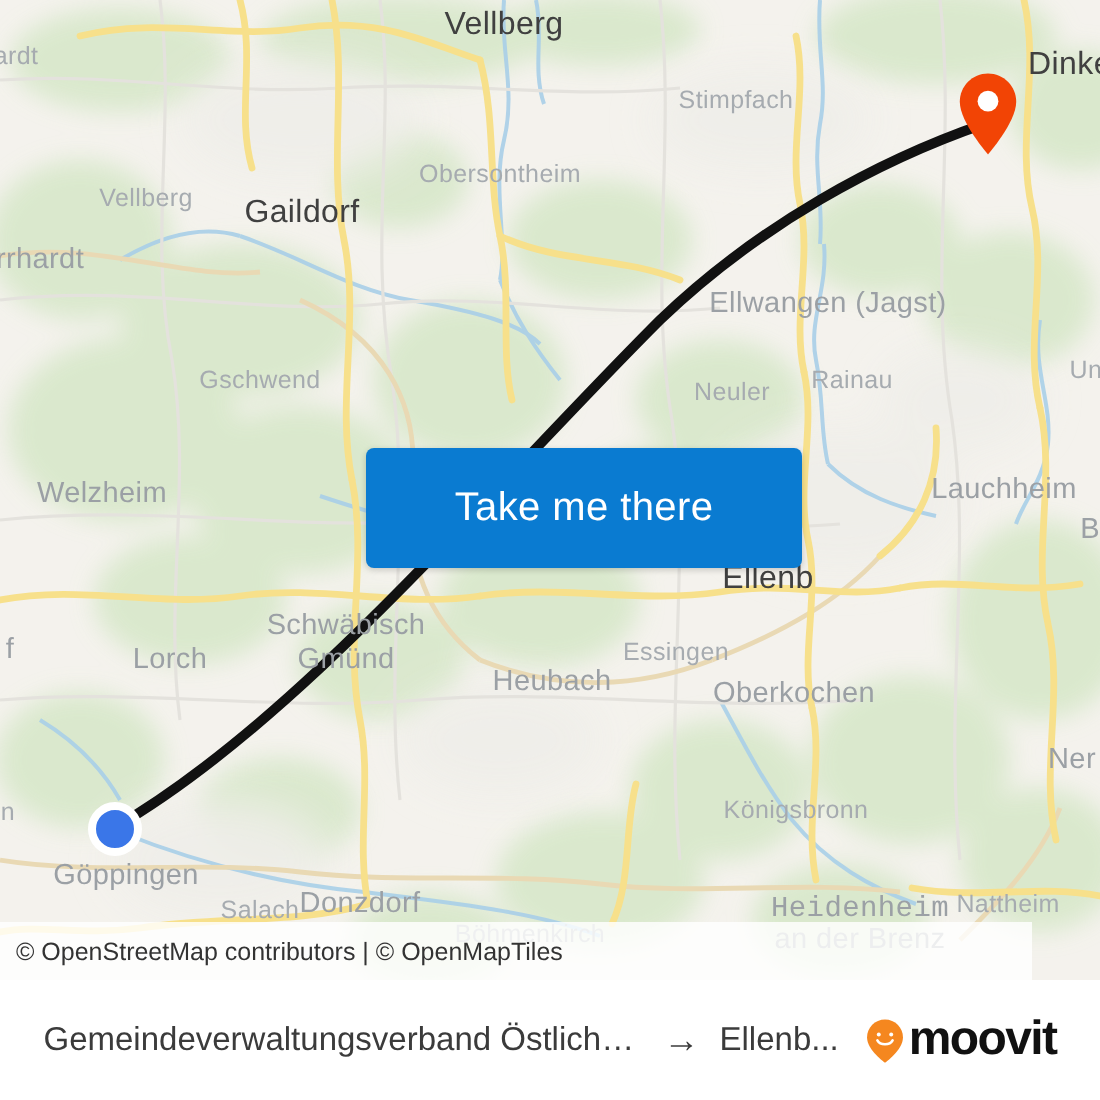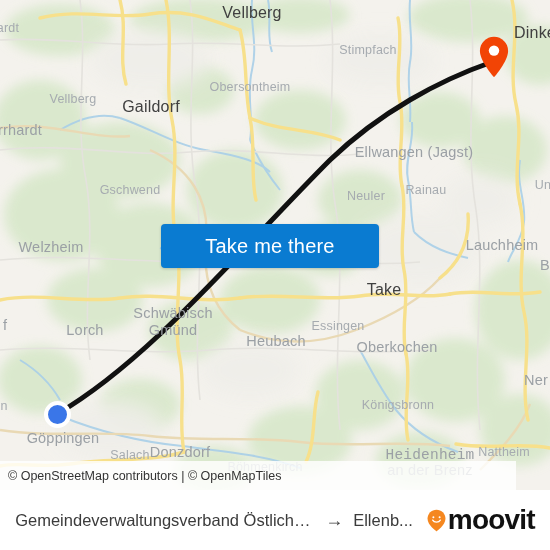--- a/index.html
+++ b/index.html
@@ -66,24 +66,24 @@
   }
   .attribution span {
     font-size: 12.5px;
     color: #333333;
     white-space: nowrap;
   }
 
   
   .cta-button {
     position: absolute;
-    left: 161px;
+    left: 183px;
     top: 224px;
     width: 218px;
-    height: 44px;
+    height: 60px;
     background: #0a7bd1;
     border-radius: 4px;
     border: none;
     color: #ffffff;
     font-size: 20px;
     font-family: "Liberation Sans", sans-serif;
     letter-spacing: 0.2px;
     cursor: pointer;
     display: flex;
     align-items: center;
@@ -144,21 +144,21 @@
     flex: none;
   }
   .moovit-logo {
     display: flex;
     align-items: center;
     gap: 2px;
     flex: none;
     margin-left: 4px;
   }
   .moovit-wordmark {
-    font-size: 28px;
+    font-size: 24px;
     font-weight: bold;
     color: #111111;
     letter-spacing: -0.8px;
     line-height: 1;
   }
 </style>
 </head>
 <body>
 
 <div id="app">
@@ -291,21 +291,21 @@
         <div class="place sz-md" style="left: 414px; top: 152px;">Ellwangen (Jagst)</div>
         <div class="place sz-sm" style="left: 130px; top: 190px;">Gschwend</div>
         <div class="place sz-sm" style="left: 366px; top: 196px;">Neuler</div>
         <div class="place sz-sm" style="left: 426px; top: 190px;">Rainau</div>
         <div class="place sz-sm" style="left: 543px; top: 185px;">Un</div>
         <div class="place sz-md" style="left: 51px; top: 247px;">Welzheim</div>
         <div class="place sz-md" style="left: 502px; top: 245px;">Lauchheim</div>
         <div class="place sz-md" style="left: 545px; top: 265px;">B</div>
         <div class="place sz-md" style="left: 173px; top: 313px;">Schwäbisch</div>
         <div class="place sz-md" style="left: 173px; top: 330px;">Gmünd</div>
-        <div class="place sz-lg" style="left: 384px; top: 290px;">Take</div>
+        <div class="place sz-lg" style="left: 384px; top: 290px;">Ellenb</div>
         <div class="place sz-md" style="left: 85px; top: 330px;">Lorch</div>
         <div class="place sz-md" style="left: 5px; top: 325px;">f</div>
         <div class="place sz-md" style="left: 276px; top: 341px;">Heubach</div>
         <div class="place sz-sm" style="left: 338px; top: 326px;">Essingen</div>
         <div class="place sz-md" style="left: 397px; top: 347px;">Oberkochen</div>
         <div class="place sz-md" style="left: 536px; top: 380px; text-align: center;">Ner</div>
         <div class="place sz-sm" style="left: 398px; top: 405px;">Königsbronn</div>
         <div class="place sz-sm" style="left: 4px; top: 406px;">n</div>
         <div class="place sz-md" style="left: 63px; top: 438px;">Göppingen</div>
         <div class="place sz-sm" style="left: 130px; top: 455px;">Salach</div>

